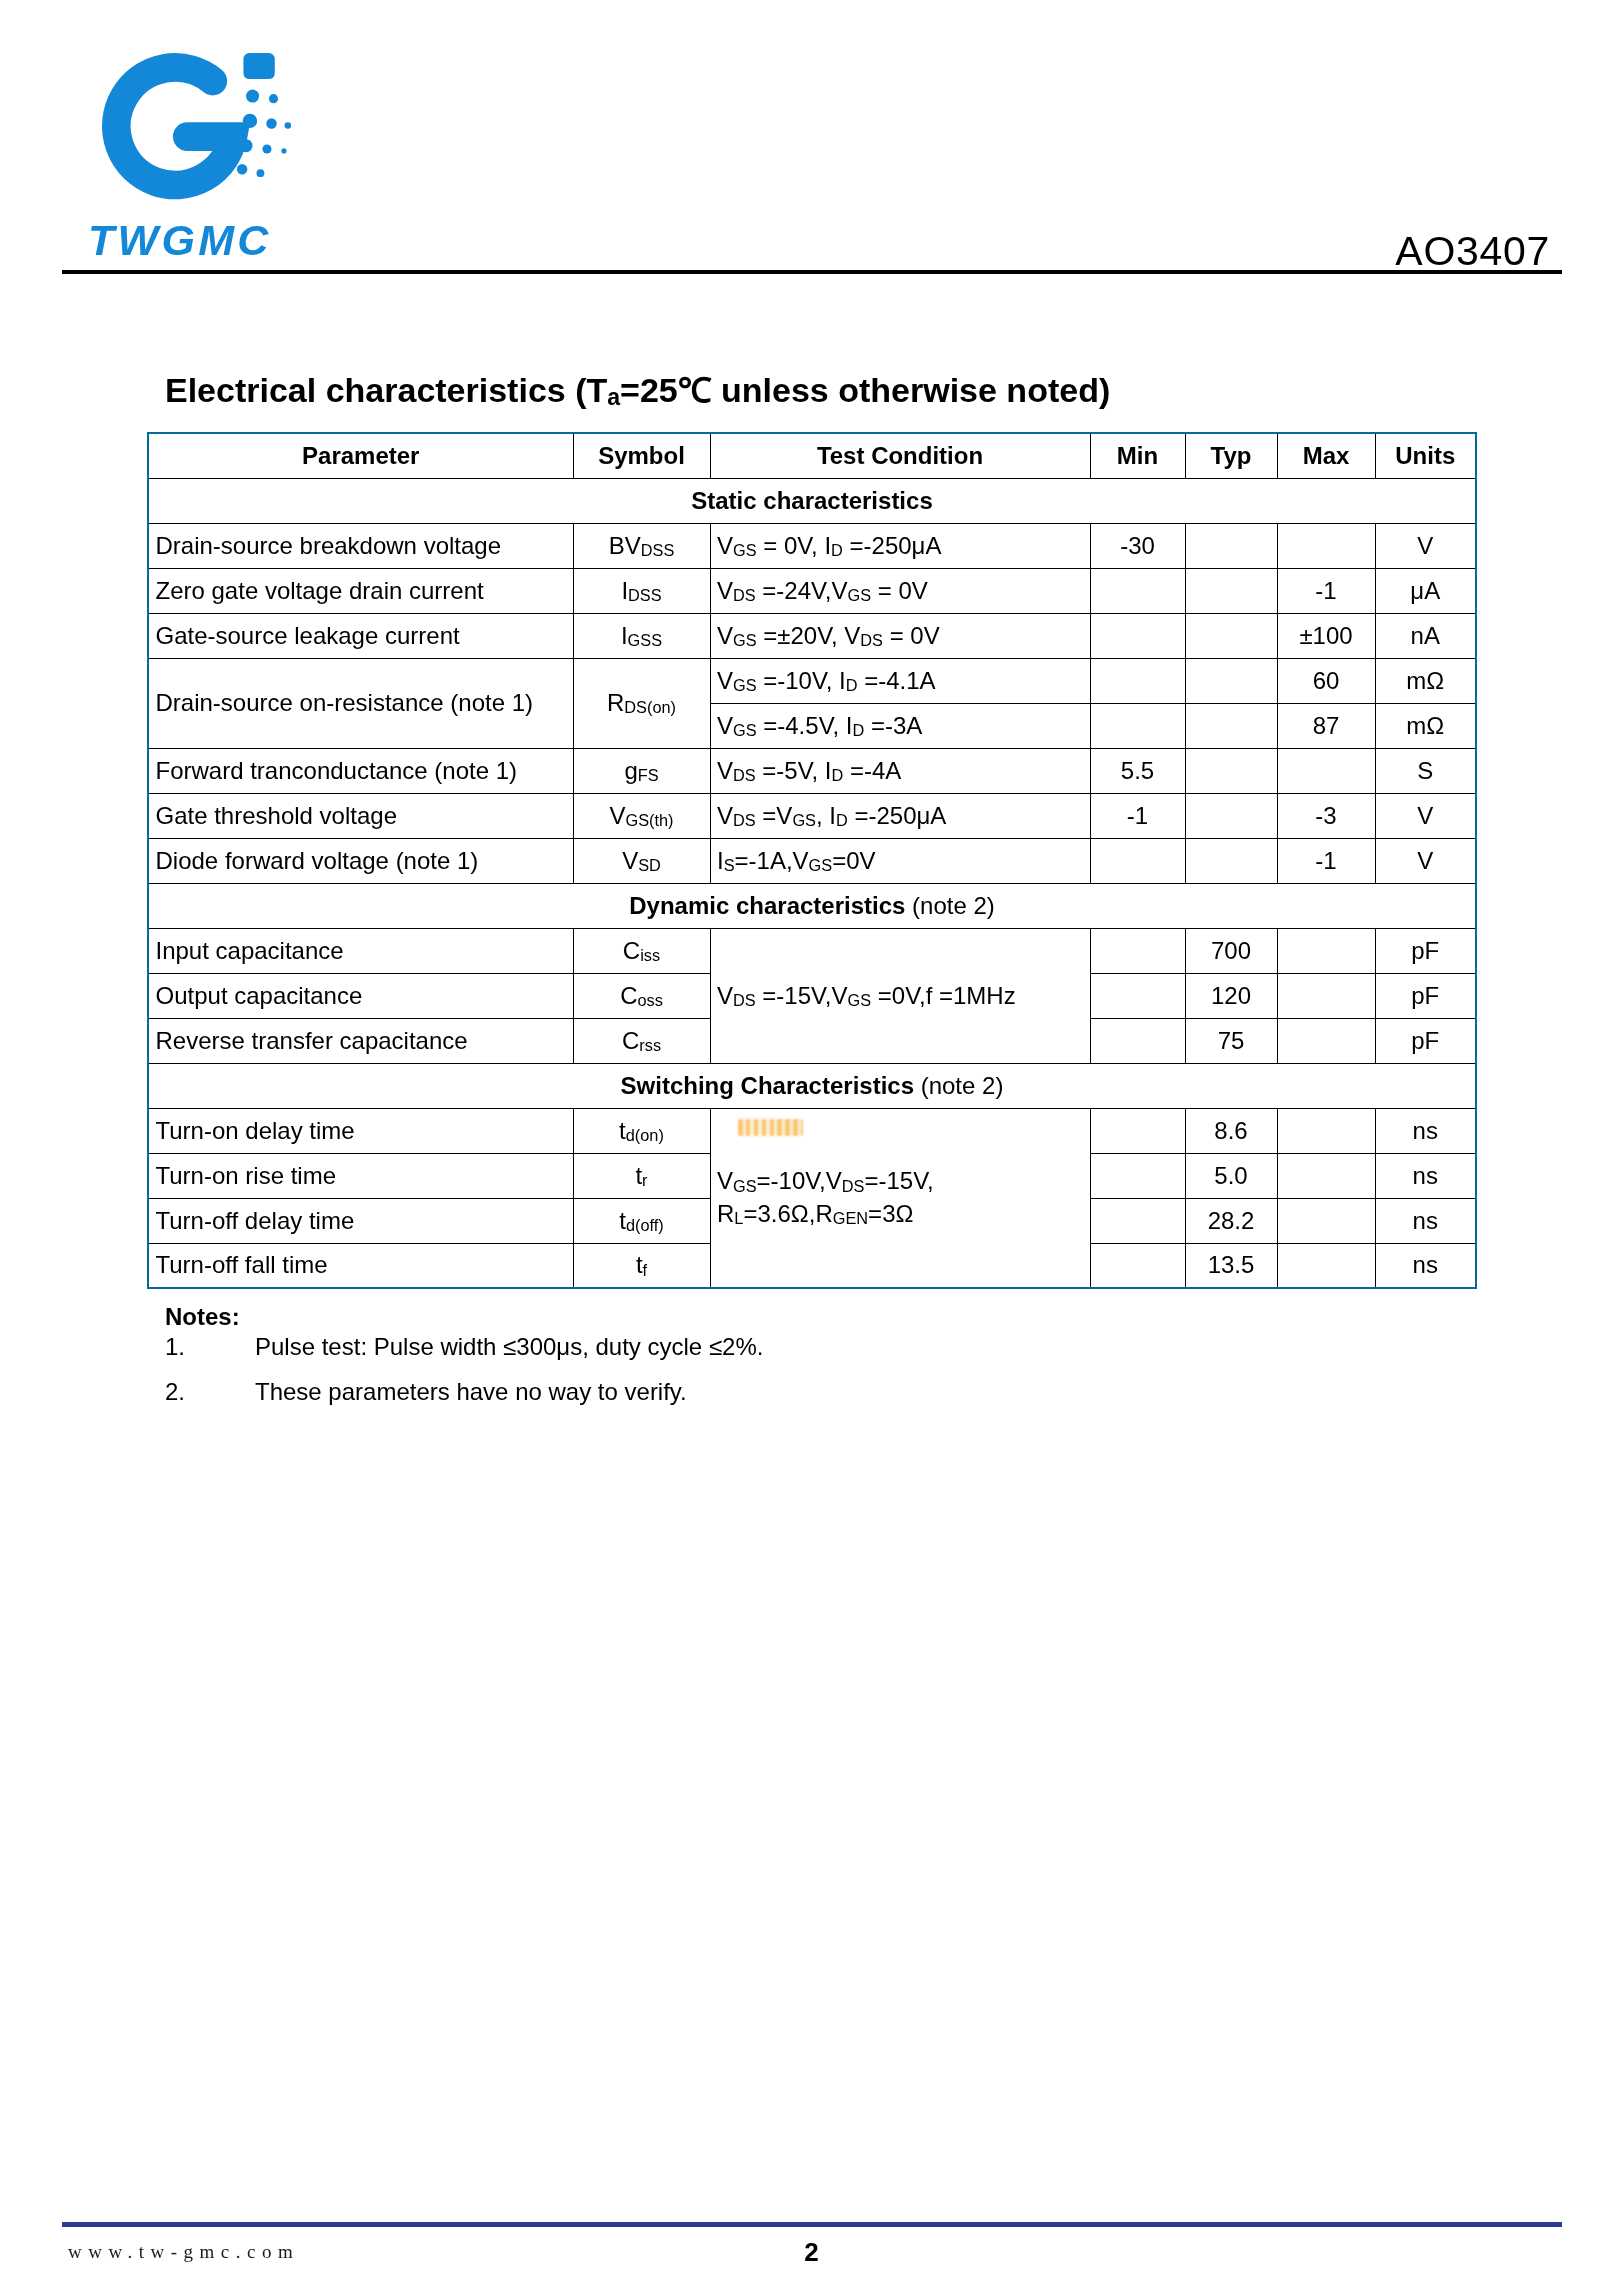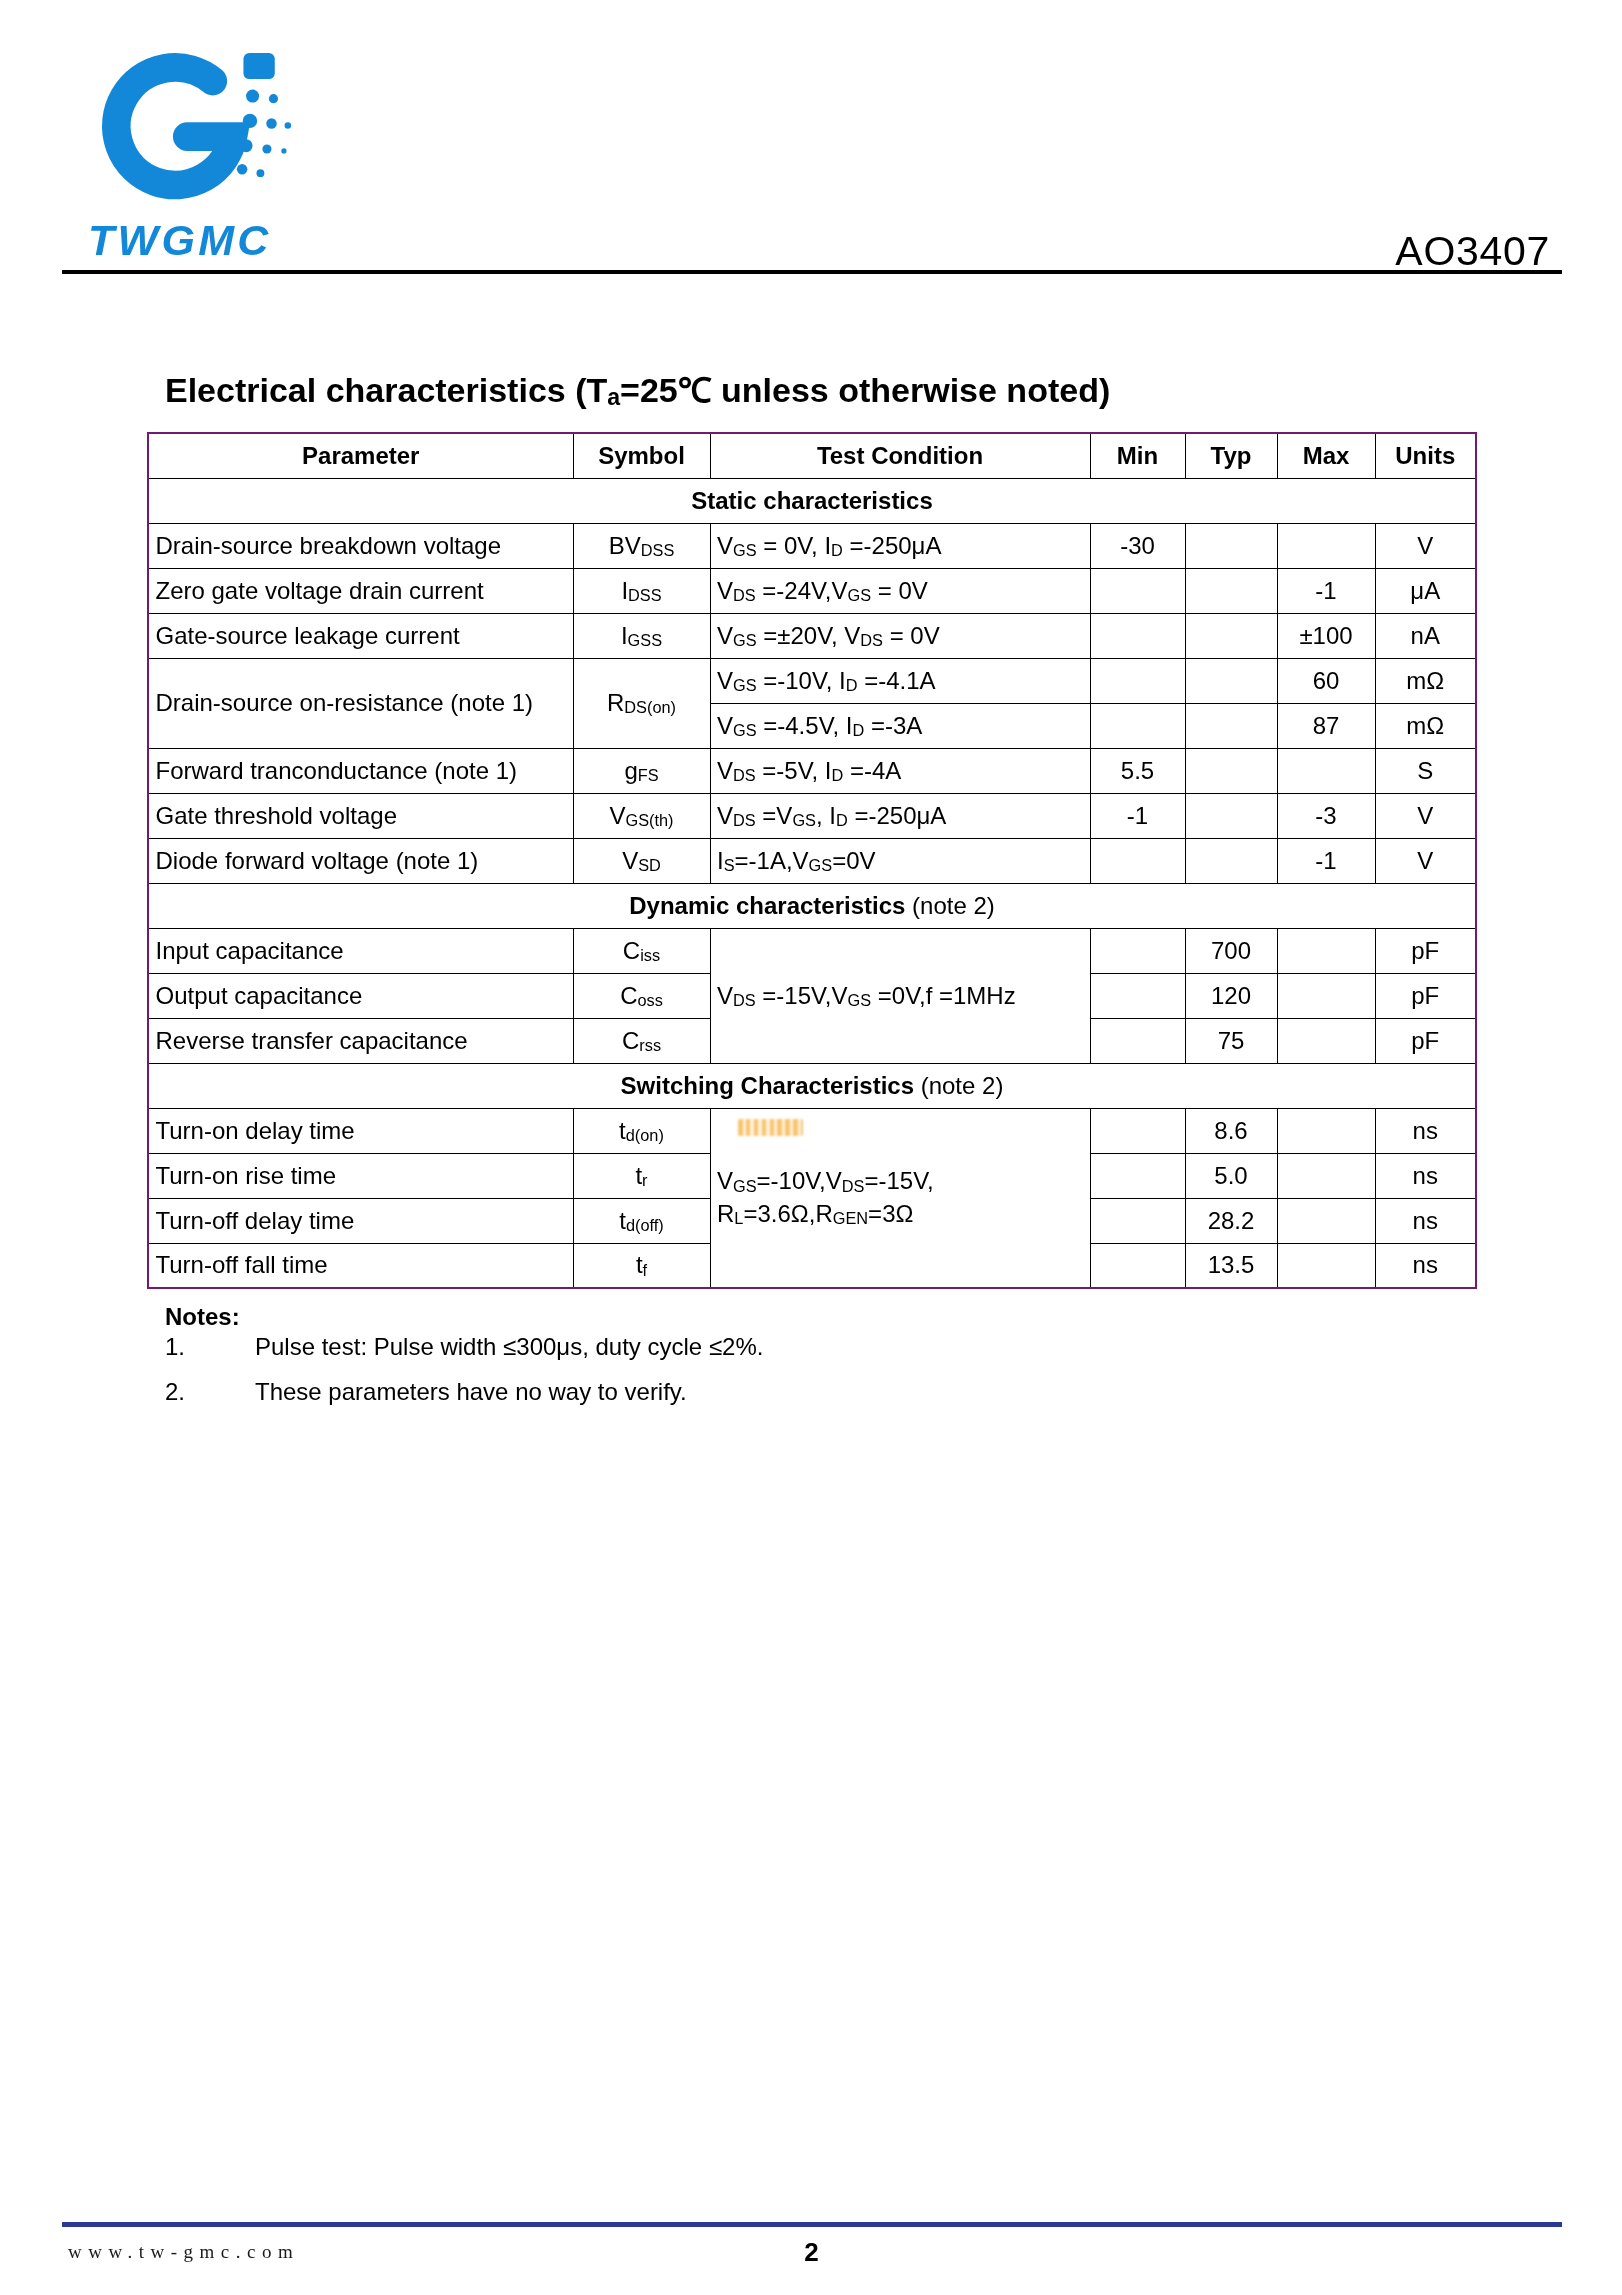--- a/index.html
+++ b/index.html
@@ -20,21 +20,21 @@
     position:absolute;top:216px;right:73px;font-size:41px;letter-spacing:0.7px;
     font-weight:normal;color:#000;line-height:1;margin-top:15px;
   }
   .header-rule{position:absolute;left:62px;top:270px;width:1500px;height:3.9px;background:#000;}
 
   
   .section-title{position:absolute;left:165px;top:366px;font-size:34px;font-weight:bold;}
 
   
   .table-wrap{position:absolute;left:147px;top:432px;}
-  table.params{border-collapse:collapse;table-layout:fixed;width:1328px;border:2px solid #701a75;}
+  table.params{border-collapse:collapse;table-layout:fixed;width:1328px;border:2px solid #0369a1;}
   table.params th, table.params td{
     border:1.3px solid #000;height:45px;box-sizing:border-box;
     font-size:24px;padding:0 6.5px;overflow:hidden;
   }
   table.params th{font-weight:bold;text-align:center;}
   td.left{text-align:left;padding-left:10.5px;}
   td.center{text-align:center;}
   td.section{text-align:center;padding-left:10.5px;font-weight:normal;}
   sub{font-size:0.68em;vertical-align:baseline;position:relative;top:0.14em;}
   td.cond-multiline{line-height:1.35;position:relative;}

